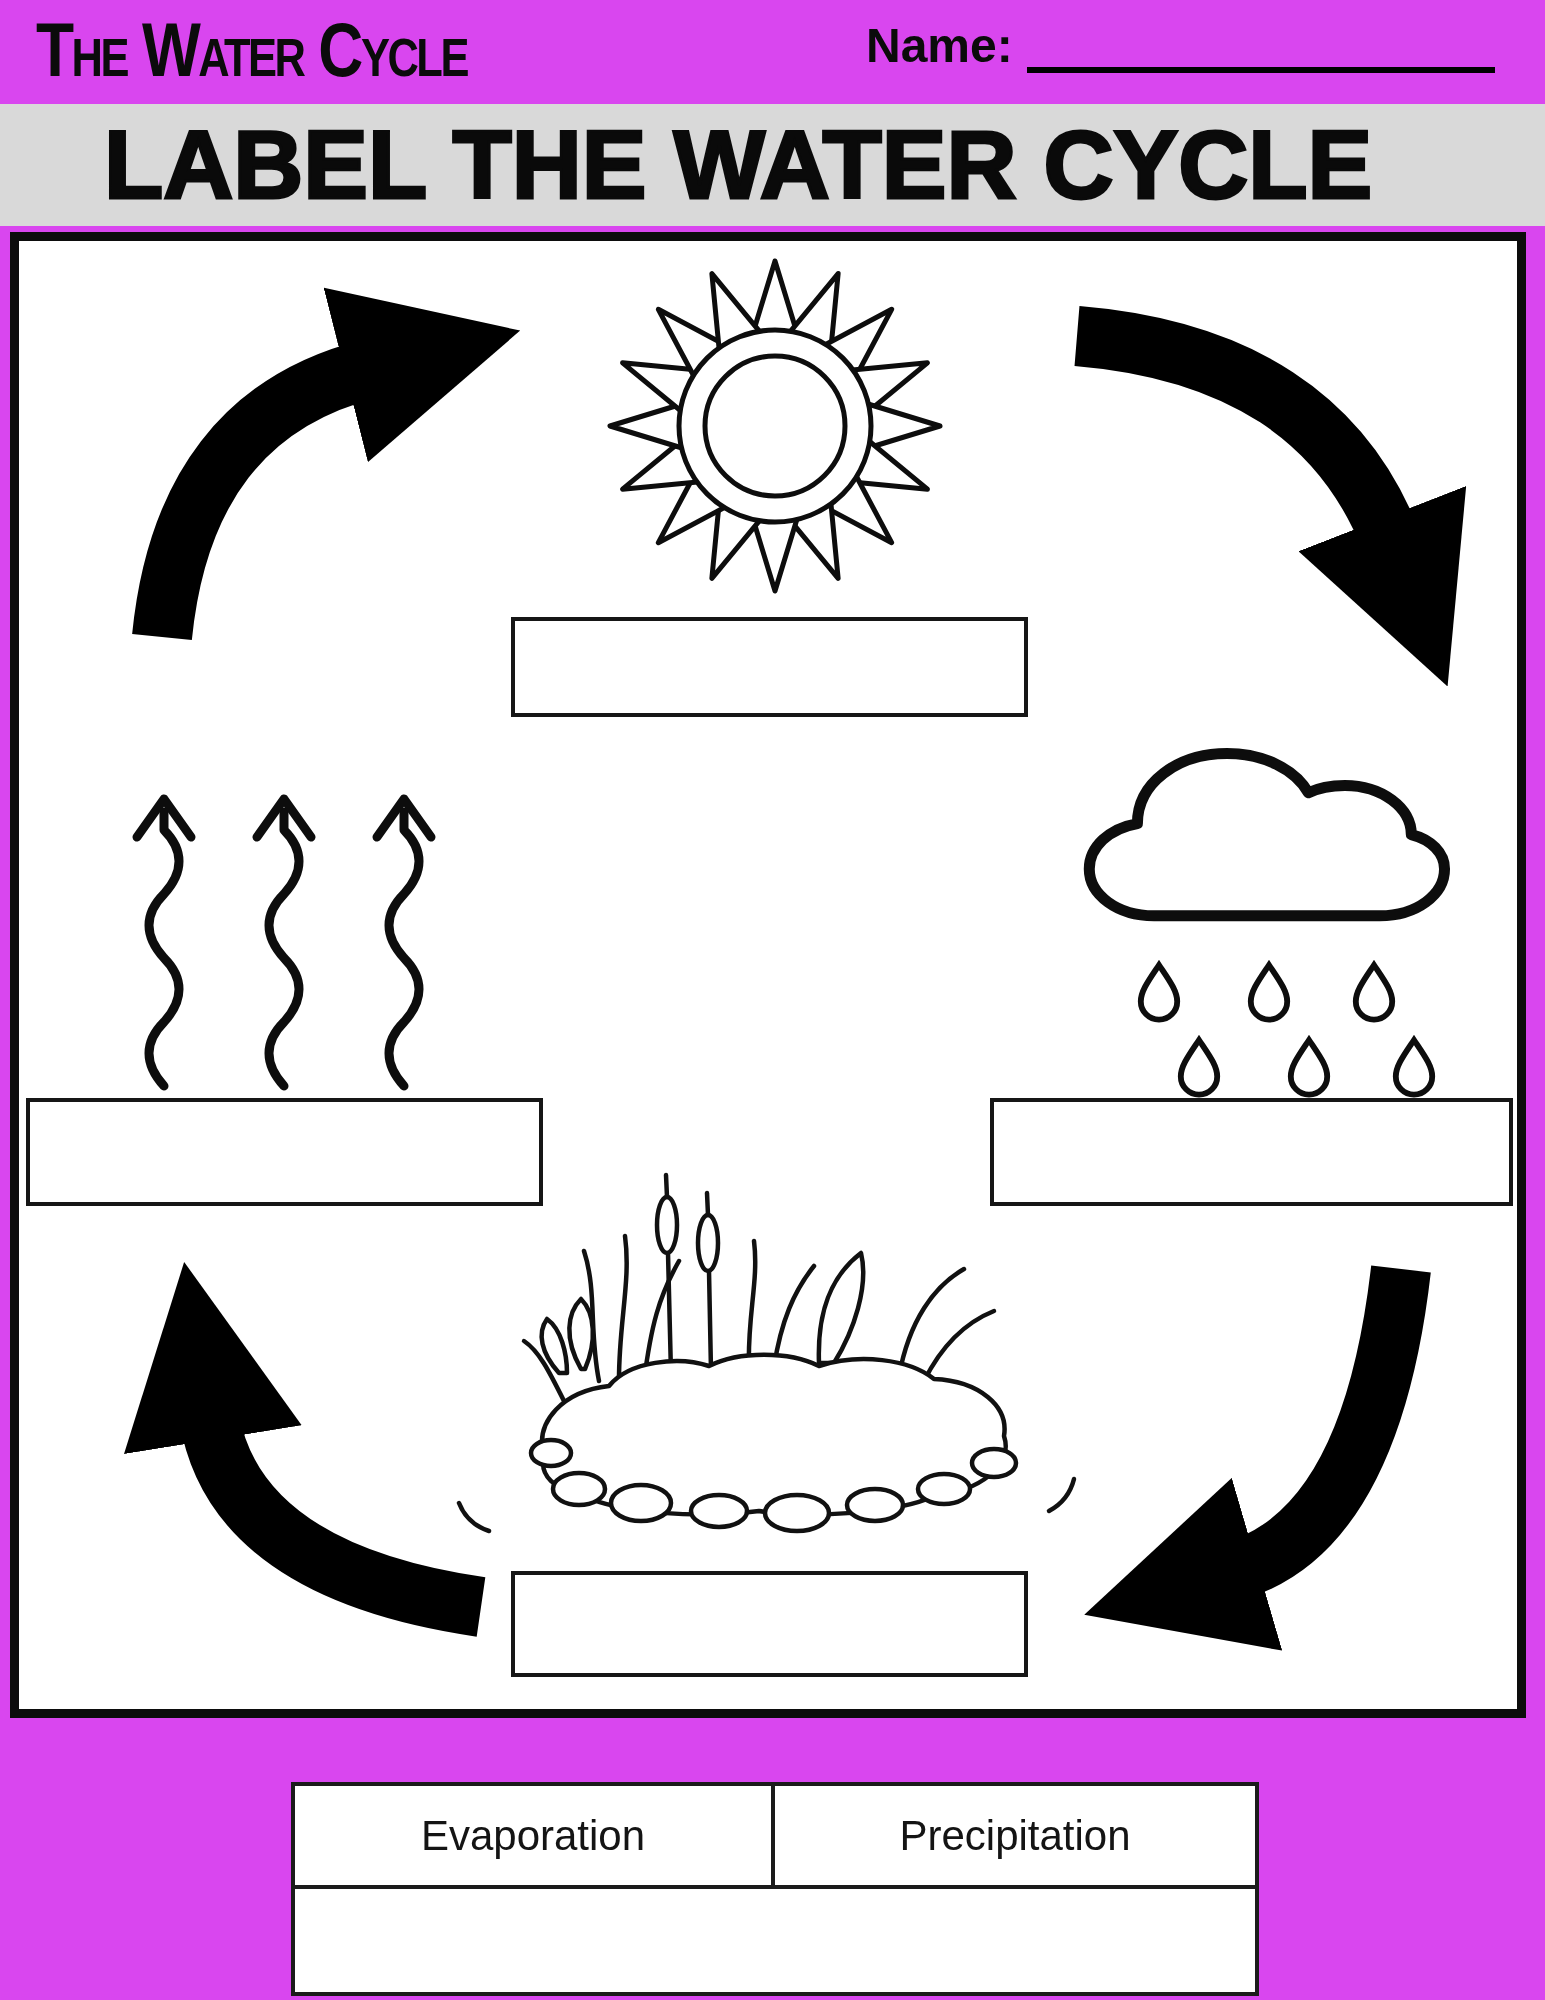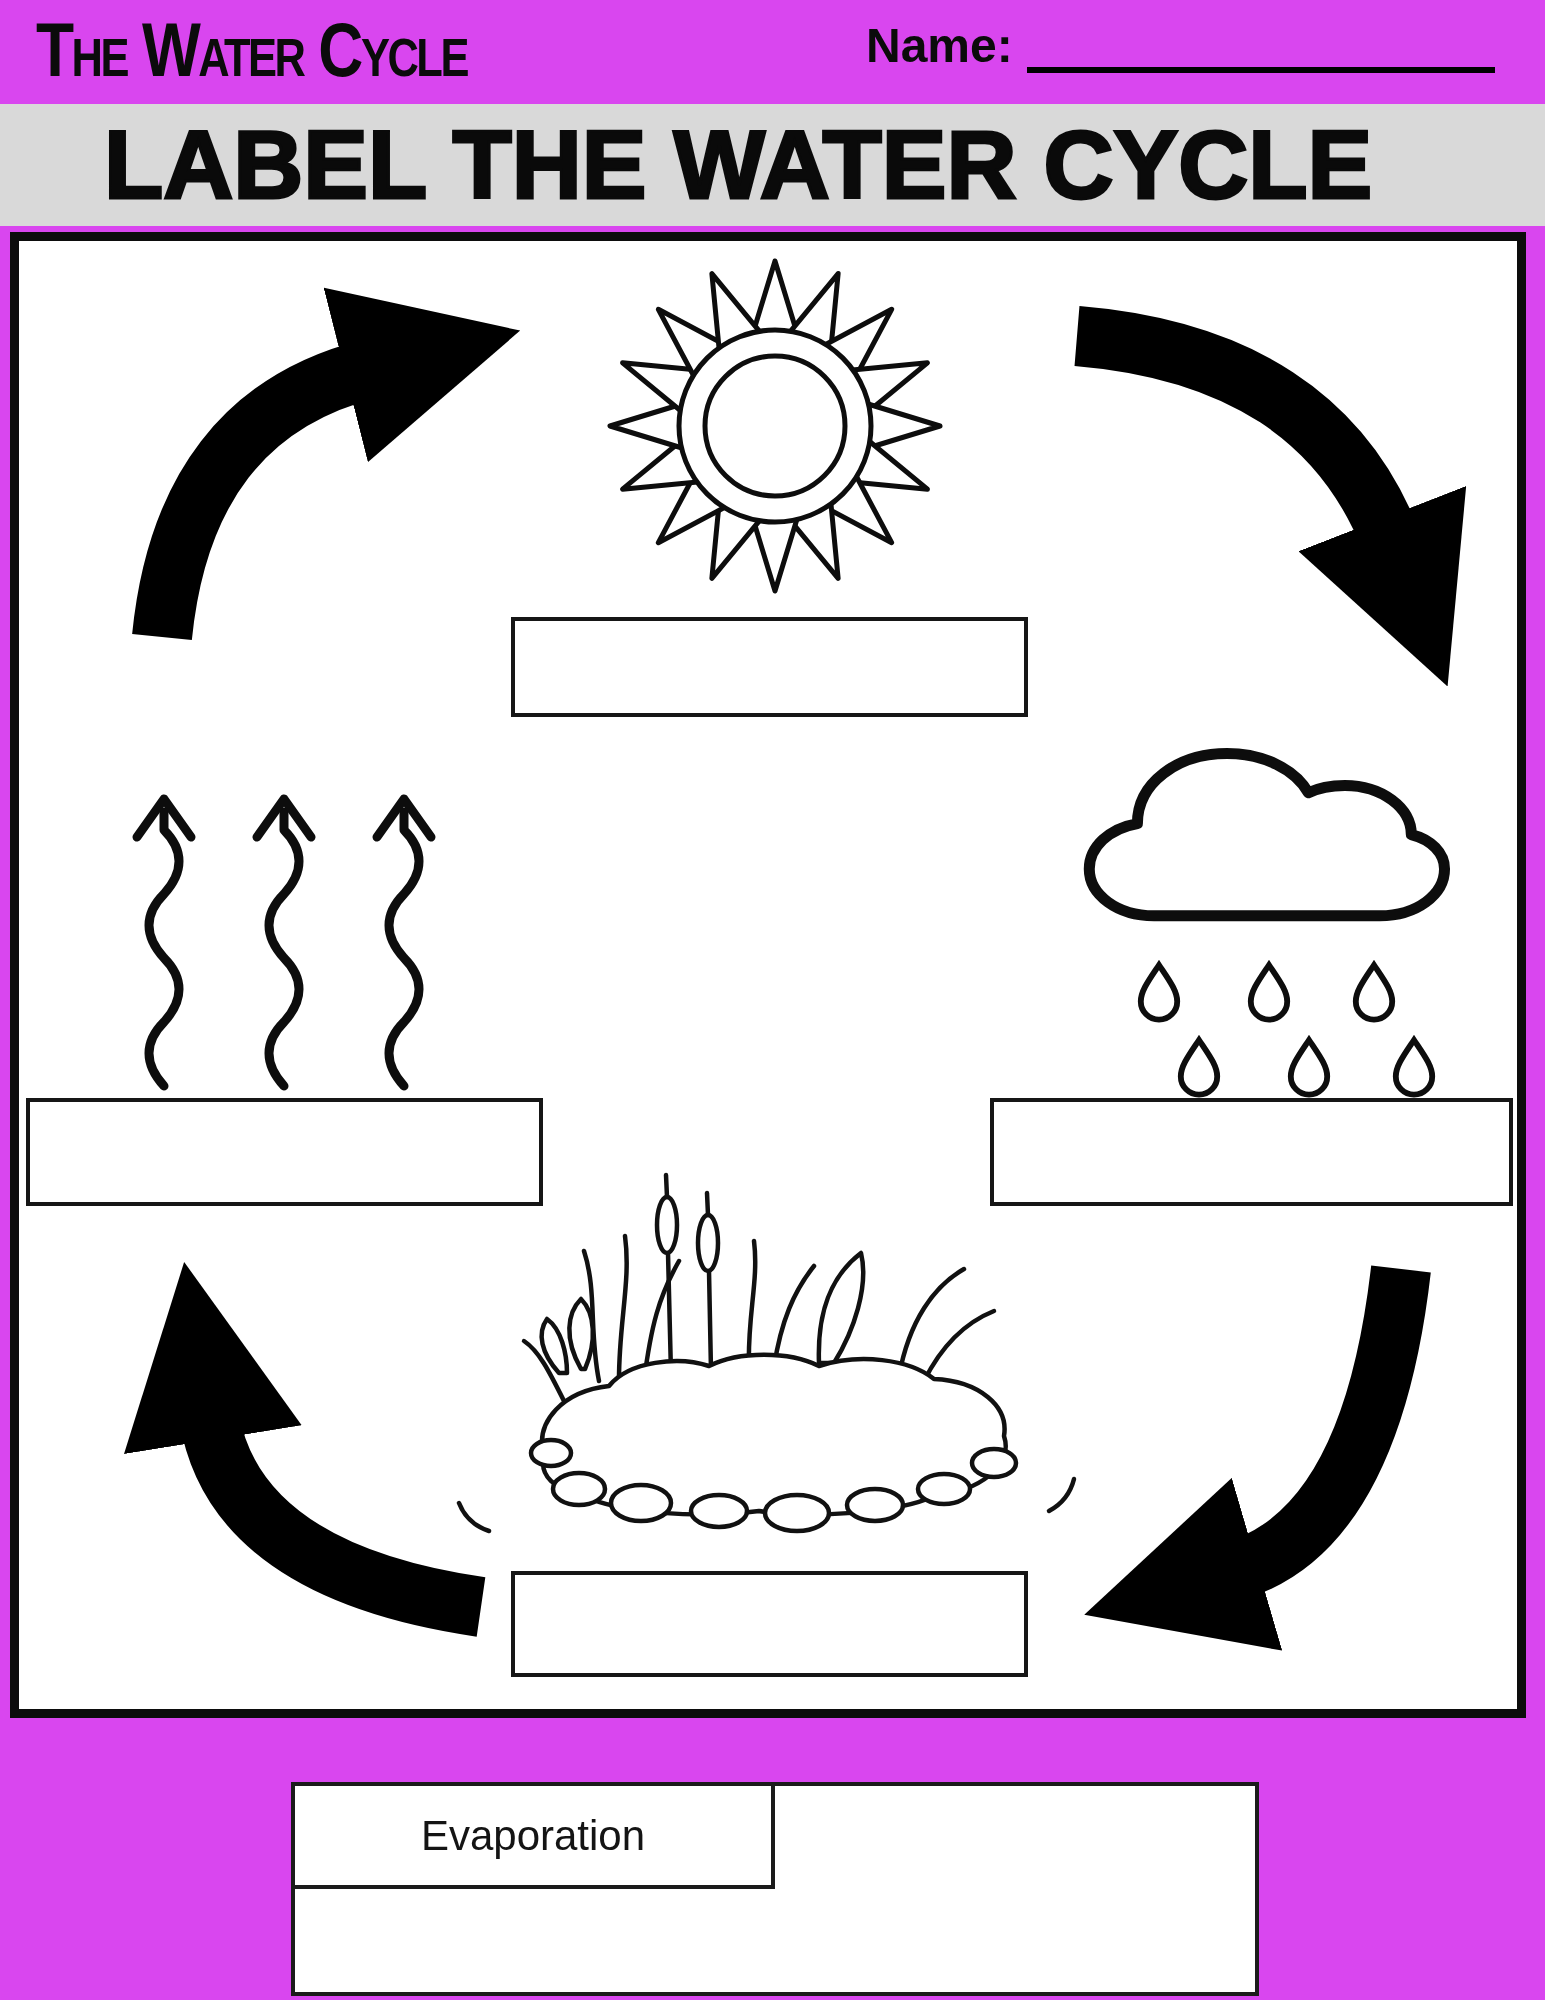--- a/index.html
+++ b/index.html
@@ -156,15 +156,16 @@
     </svg>
 
     <div class="answer-box box-top"></div>
     <div class="answer-box box-right"></div>
     <div class="answer-box box-left"></div>
     <div class="answer-box box-bottom"></div>
   </div>
 
   <div class="word-bank">
     <div class="wb-cell">Evaporation</div>
+    <div class="wb-cell">Precipitation</div>
   </div>
 
 </div>
 
 </body></html>

